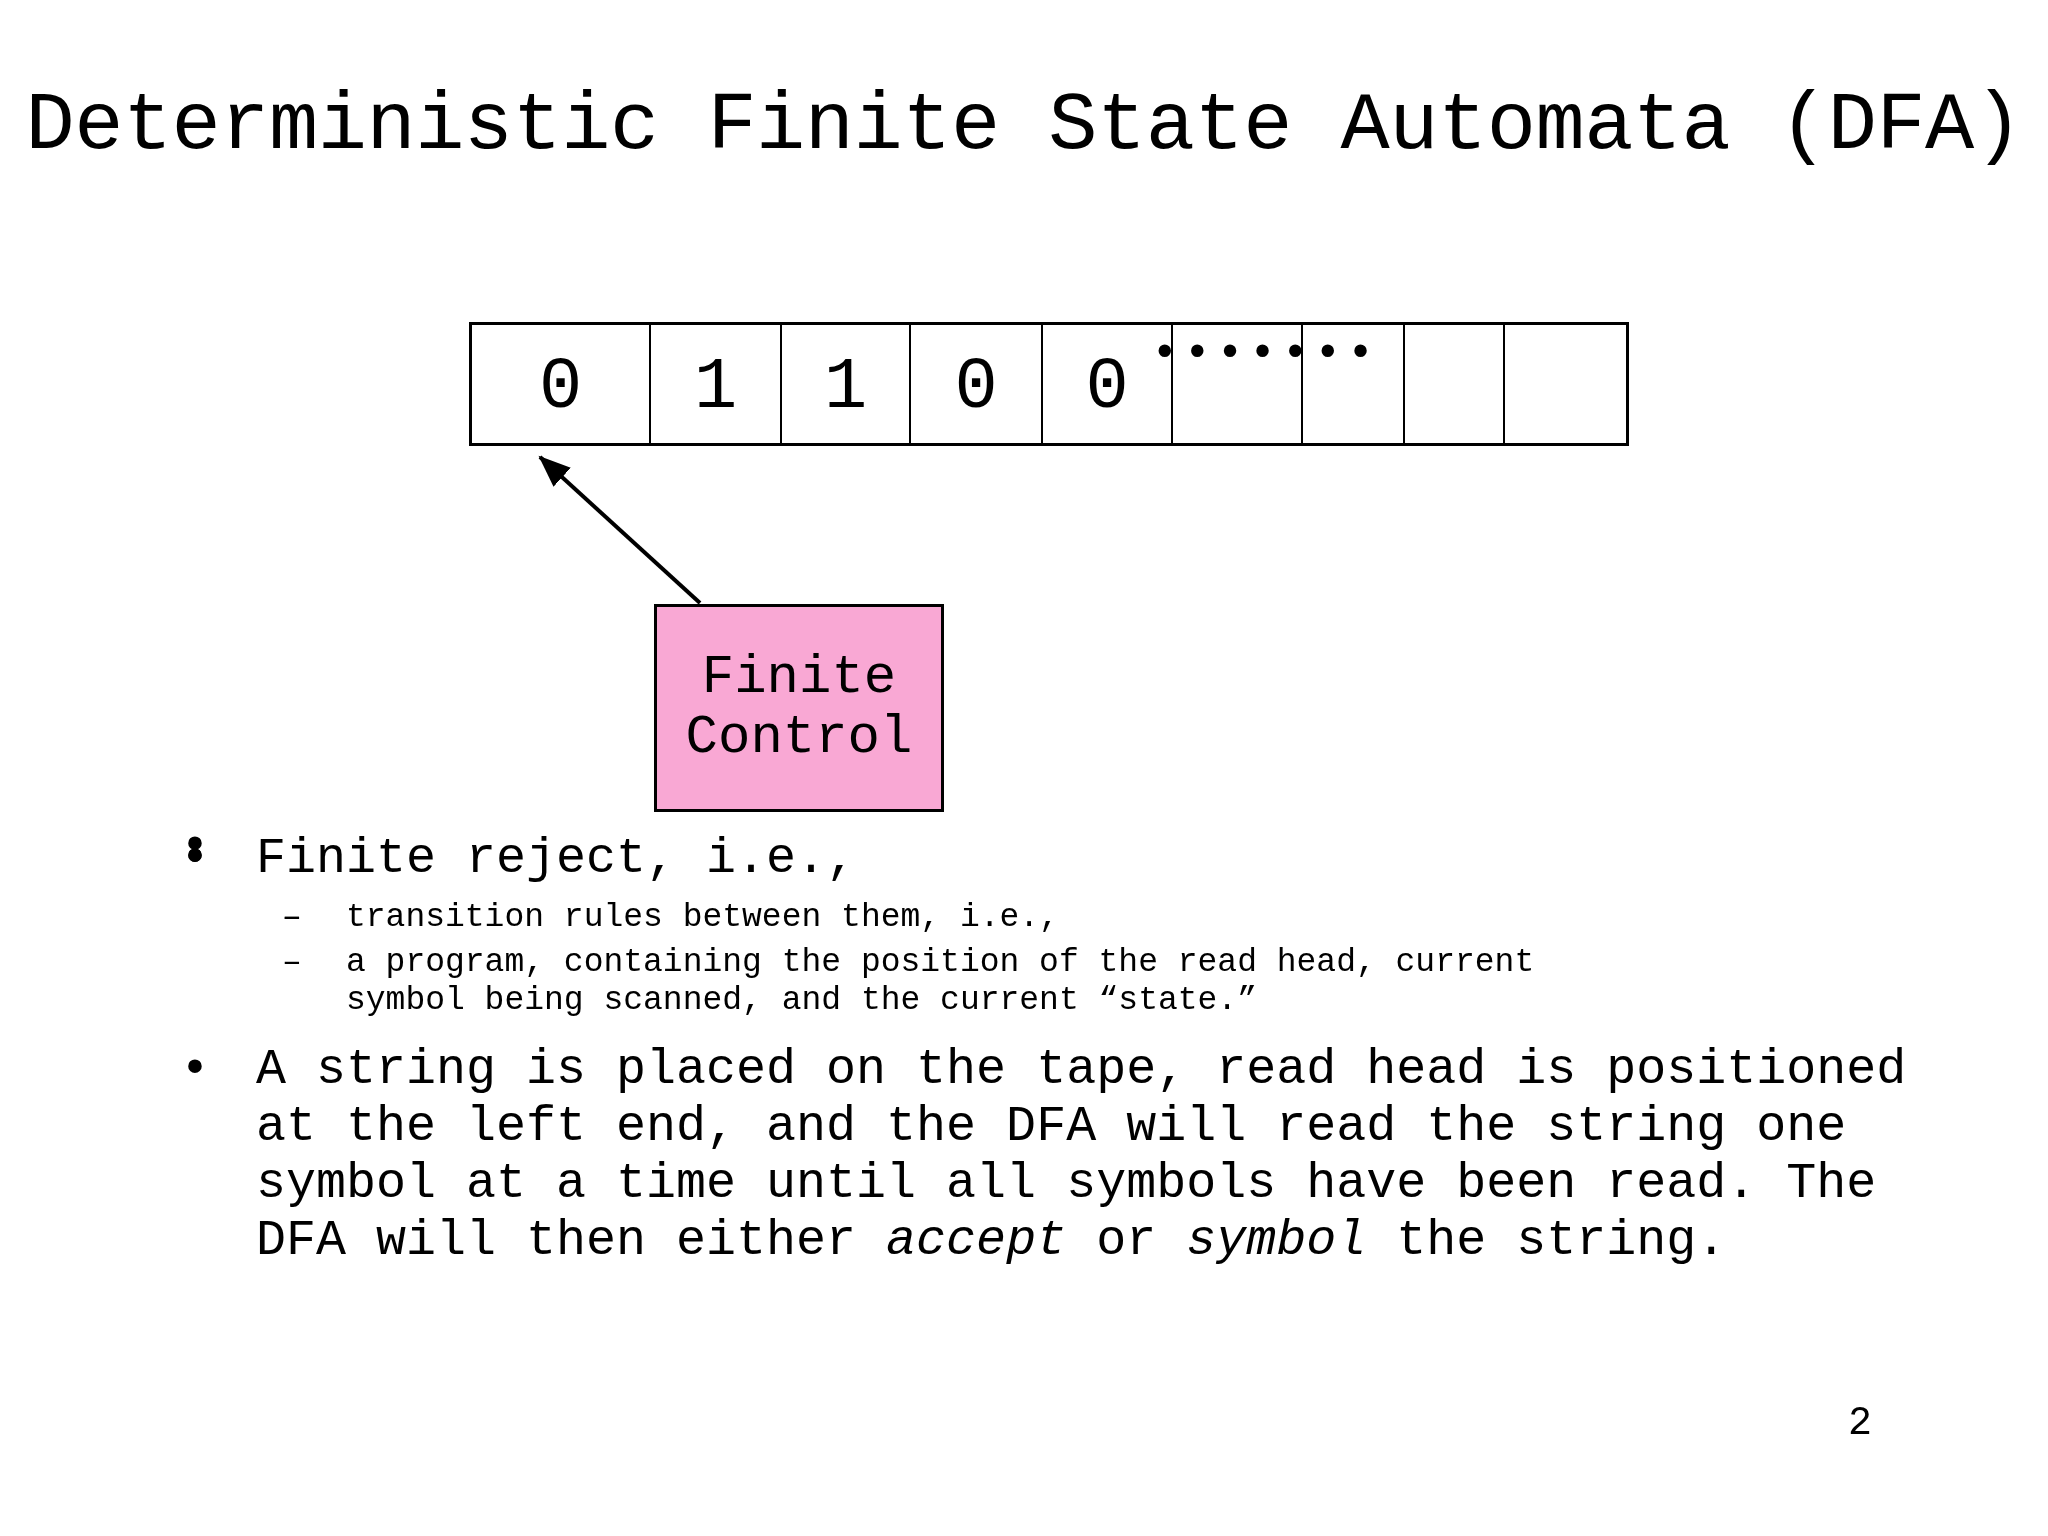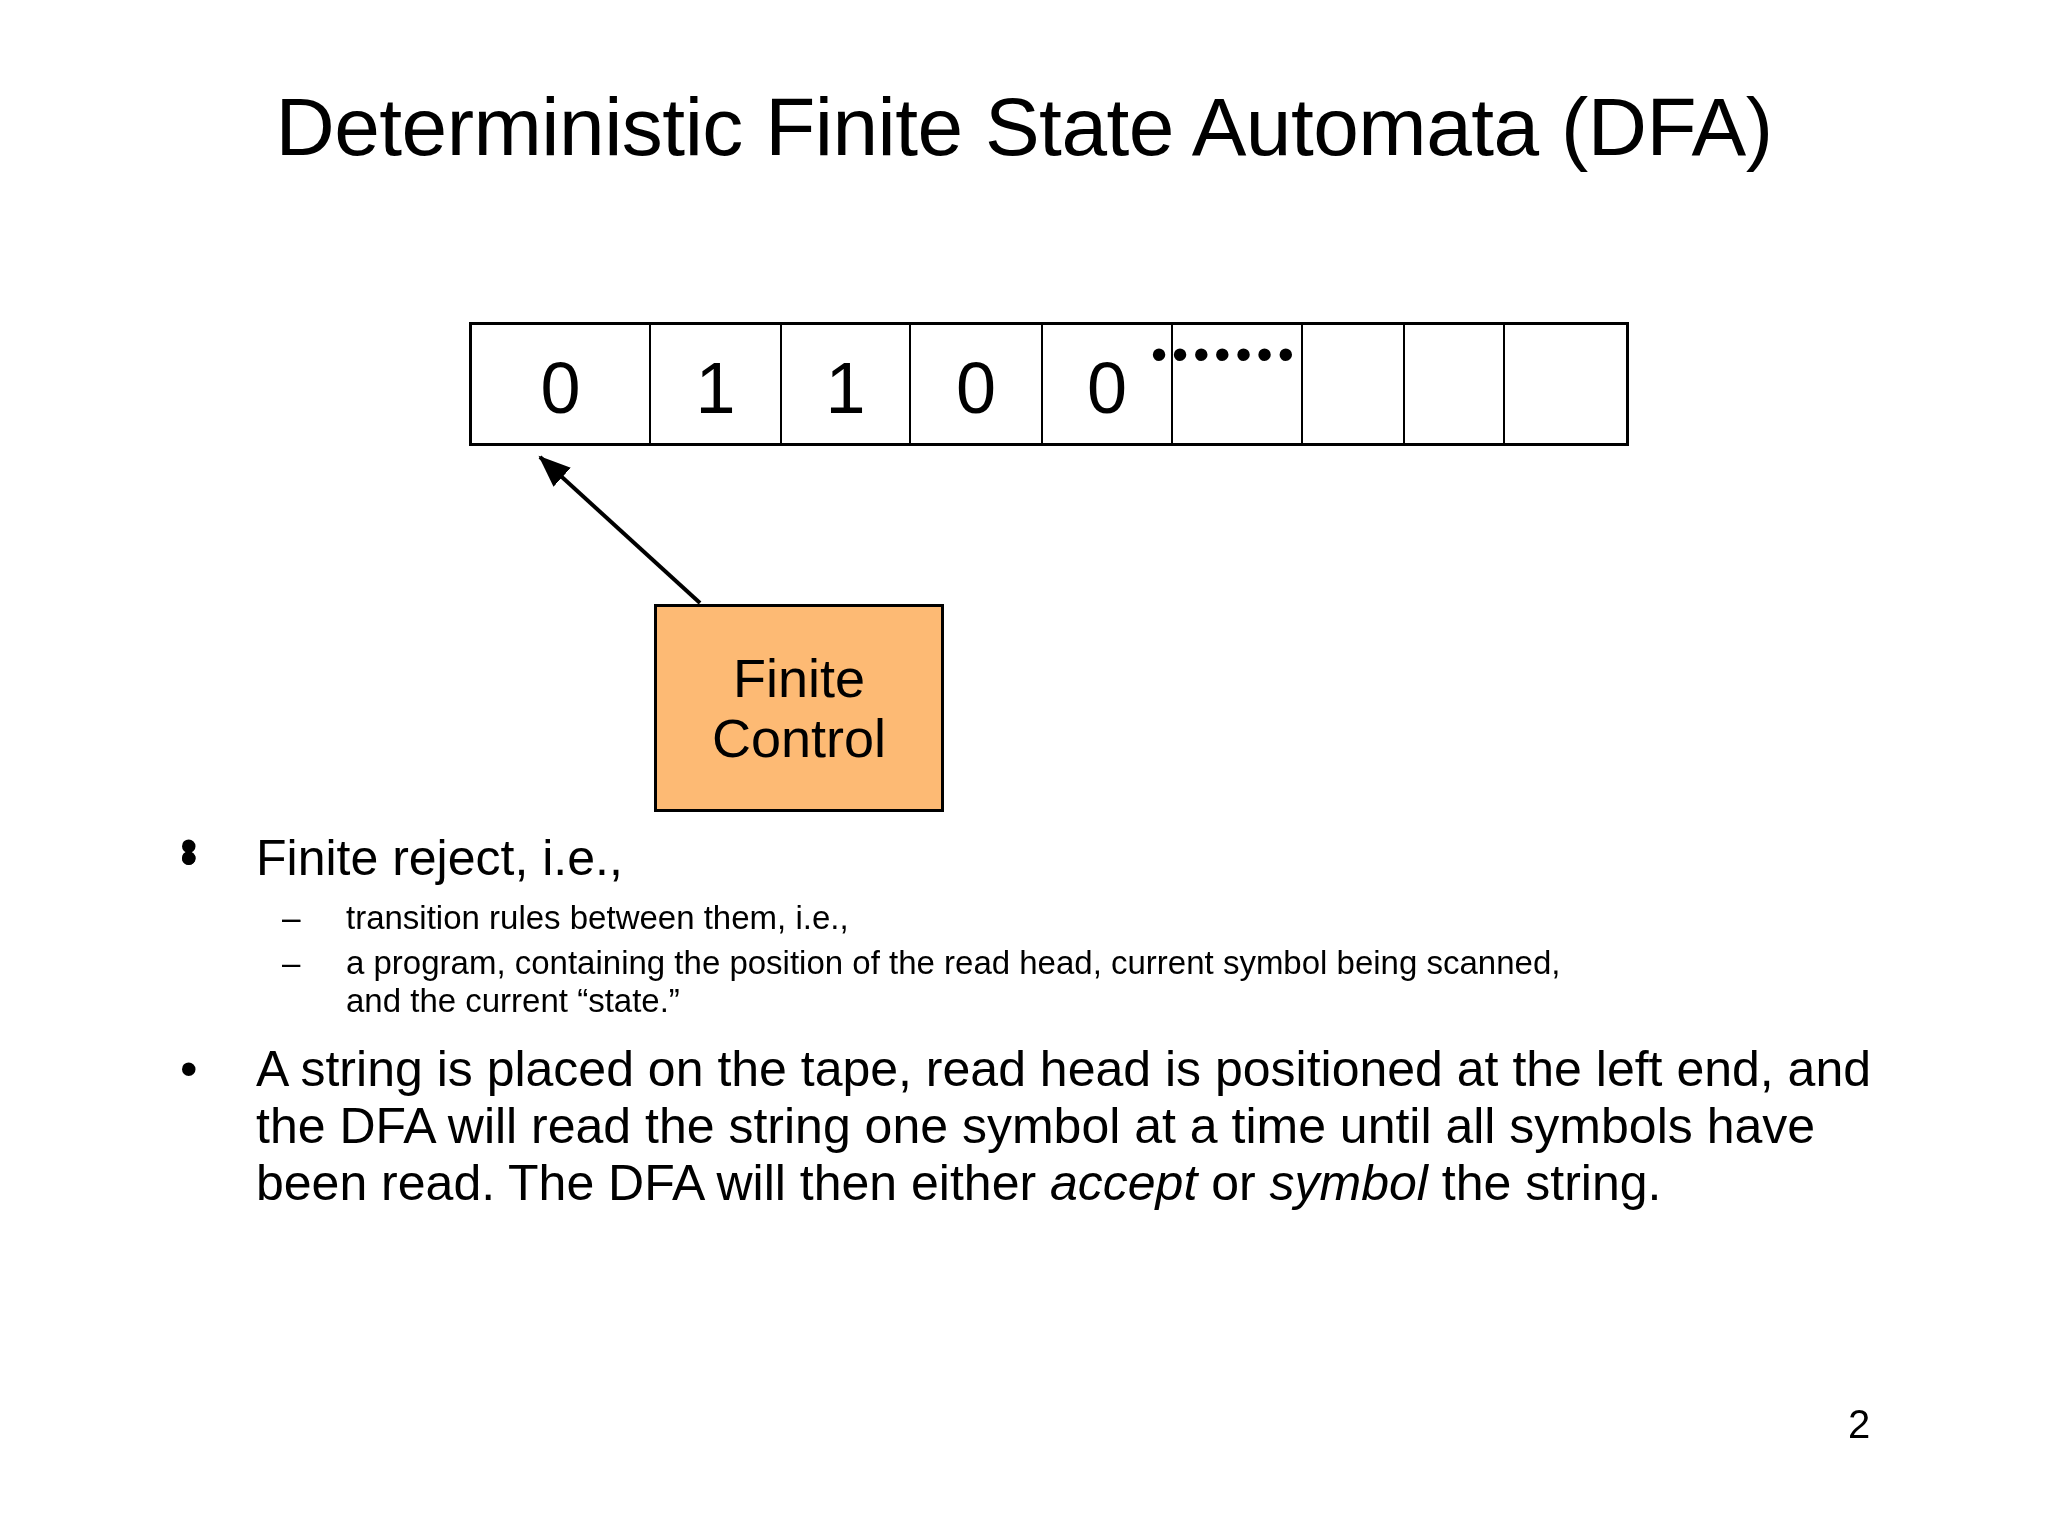--- a/index.html
+++ b/index.html
@@ -7,21 +7,21 @@
     margin: 0;
     padding: 0;
     background: #ffffff;
   }
   #slide {
     position: relative;
     width: 2048px;
     height: 1536px;
     background: #ffffff;
     overflow: hidden;
-    font-family: Liberation Sans, sans-serif;
+    font-family: Liberation Mono, monospace;
     color: #000000;
   }
 
   
   #slide-title {
     position: absolute;
     left: 0;
     top: 86px;
     width: 2048px;
     text-align: center;
@@ -78,21 +78,21 @@
     pointer-events: none;
   }
 
   
   #finite-control {
     position: absolute;
     left: 654px;
     top: 604px;
     width: 290px;
     height: 208px;
-    background: #fdba74;
+    background: #f9a8d4;
     border: 3px solid #000;
     box-sizing: border-box;
     display: flex;
     flex-direction: column;
     align-items: center;
     justify-content: center;
     font-size: 54px;
     line-height: 1.12;
   }
 

